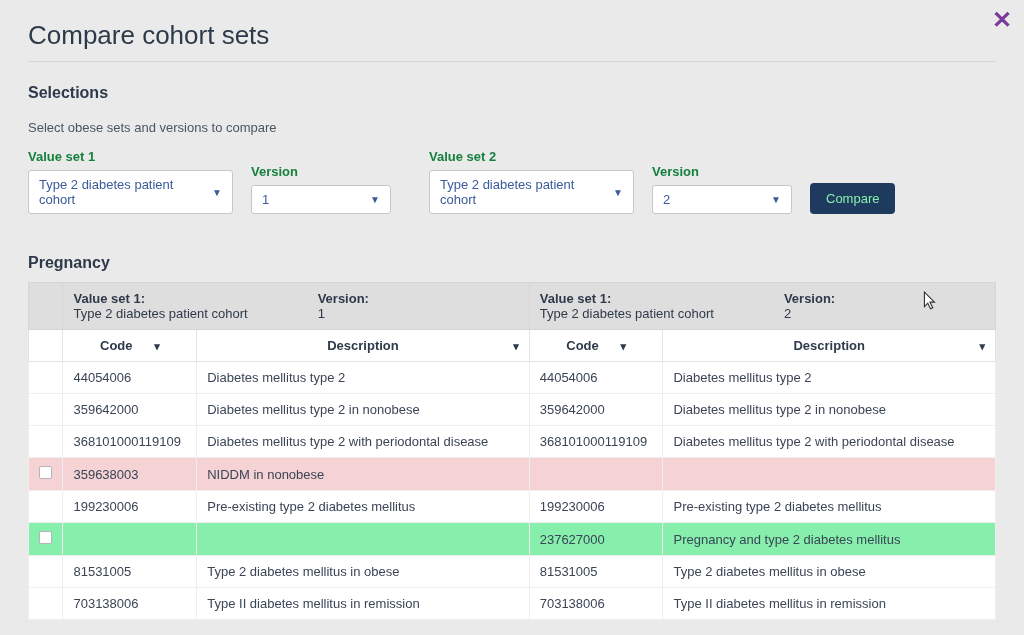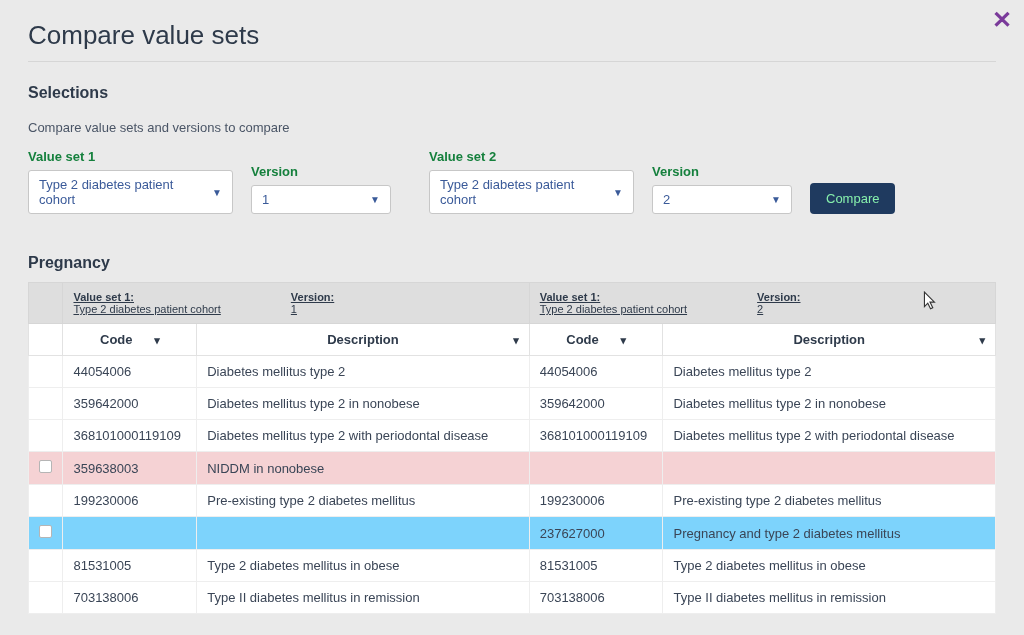--- a/index.html
+++ b/index.html
@@ -104,23 +104,22 @@
   background: #fff;
   table-layout: fixed;
 }
 .comp-table thead tr.vs-head {
   background: #dedede;
 }
 .comp-table thead tr.vs-head td {
   padding: 8px 10px;
   border: 1px solid #d6d6d6;
   color: #2e3a4a;
-  font-size: 11px;
+  font-size: 13px;
   vertical-align: top;
-  text-decoration: underline;
 }
 .vs-head-label { font-weight: 700; }
 .vs-head-sub { font-weight: 400; display: block; }
 .comp-table thead tr.col-head th {
   background: #fff;
   border: 1px solid #e2e2e2;
   padding: 8px 10px;
   text-align: center;
   font-weight: 700;
   position: relative;
@@ -136,21 +135,21 @@
 .filter-icon.near {
   position: static;
   margin-left: 18px;
 }
 .comp-table tbody td {
   border: 1px solid #eee;
   padding: 8px 10px;
   color: #3a4556;
 }
 .comp-table tbody tr.row-removed { background: #f5d2d4; }
-.comp-table tbody tr.row-added { background: #7dd3fc; }
+.comp-table tbody tr.row-added { background: #86efac; }
 .chk-cell { width: 34px; text-align: center; }
 .chk {
   width: 13px; height: 13px;
   border: 1px solid #b5b5b5;
   background: #fff;
   display: inline-block;
   border-radius: 2px;
 }
 .code-col { width: 132px; }
 .desc-col { width: 328px; }
@@ -162,24 +161,24 @@
   fill: #fff;
 }
 </style>
 </head>
 <body>
 
 <div class="modal">
 
   <button class="close-btn">✕</button>
 
-  <h1 class="page-title">Compare value sets</h1>
+  <h1 class="page-title">Compare cohort sets</h1>
 
   <h2 class="section-title">Selections</h2>
-  <div class="section-sub">Compare value sets and versions to compare</div>
+  <div class="section-sub">Select obese sets and versions to compare</div>
 
   <div class="selectors-row">
     <div class="field-group">
       <div class="field-label">Value set 1</div>
       <div class="select vs-select">
         <span>Type 2 diabetes patient cohort</span>
         <span class="caret">▼</span>
       </div>
     </div>
     <div class="field-group">

